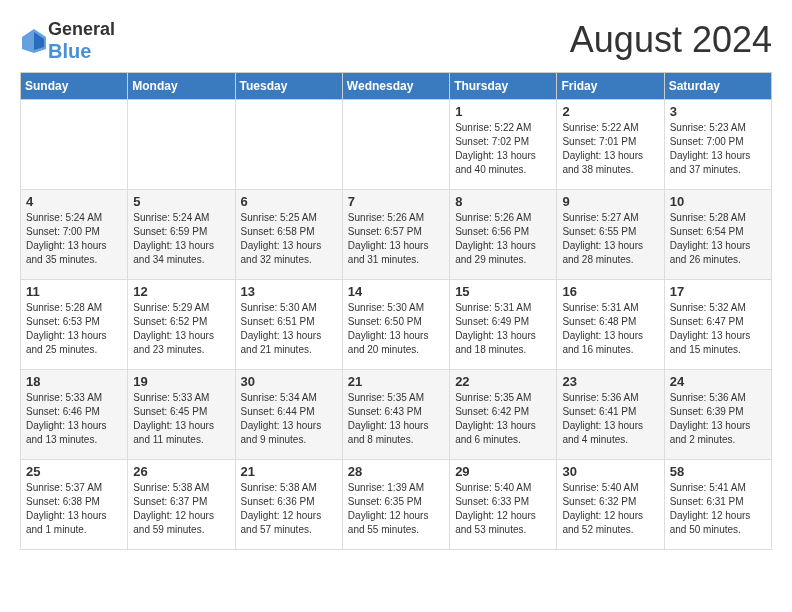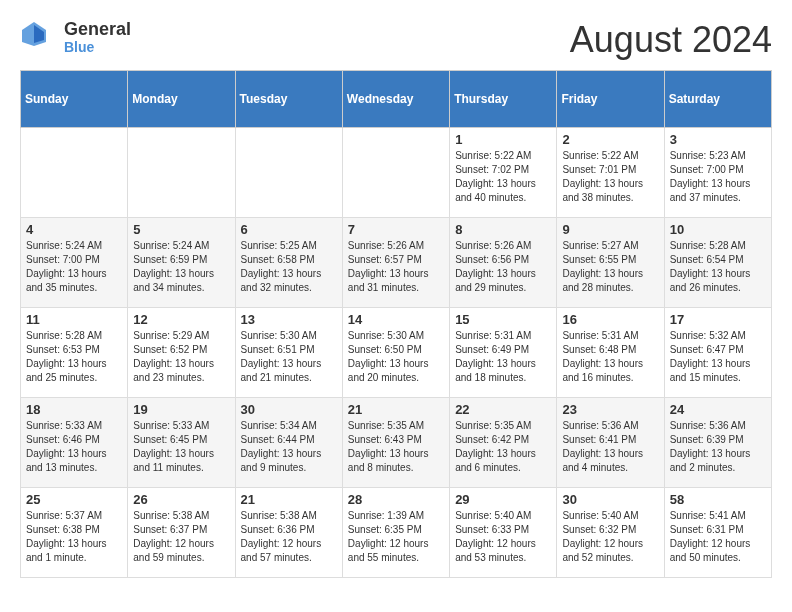--- a/index.html
+++ b/index.html
@@ -11,31 +11,31 @@
       padding: 20px;
     }
     .header-area {
       display: flex;
       justify-content: space-between;
       align-items: flex-start;
       margin-bottom: 10px;
     }
     .logo {
       display: flex;
-      align-items: flex-start;
-      gap: 16px;
+      align-items: center;
+      gap: 0;
     }
     .logo-text-general {
       font-size: 18px;
       font-weight: bold;
       color: #333;
       line-height: 1.1;
     }
     .logo-text-blue {
-      font-size: 14px;
+      font-size: 20px;
       font-weight: bold;
       color: #4a90d9;
       line-height: 1.1;
     }
     .logo-icon {
       width: 28px;
       height: 28px;
     }
     .title-area {
       text-align: right;
@@ -51,21 +51,21 @@
       color: #555;
     }
     table {
       width: 100%;
       border-collapse: collapse;
       font-size: 11px;
     }
     thead tr th {
       background-color: #3a7abf;
       color: #fff;
-      padding: 21px 4px;
+      padding: 6px 4px;
       text-align: left;
       font-size: 12px;
       font-weight: bold;
       border: 1px solid #ccc;
     }
     tbody tr td {
       border: 1px solid #ddd;
       padding: 4px 5px;
       vertical-align: top;
       min-height: 80px;

